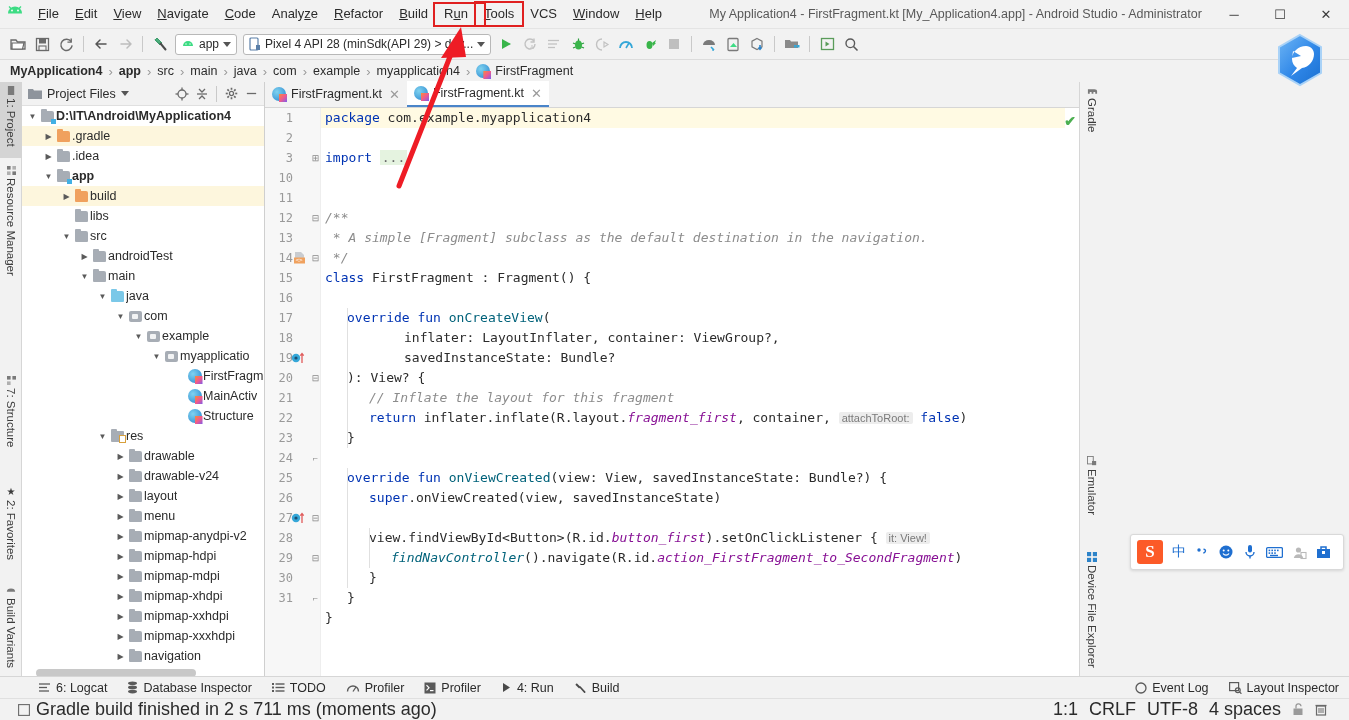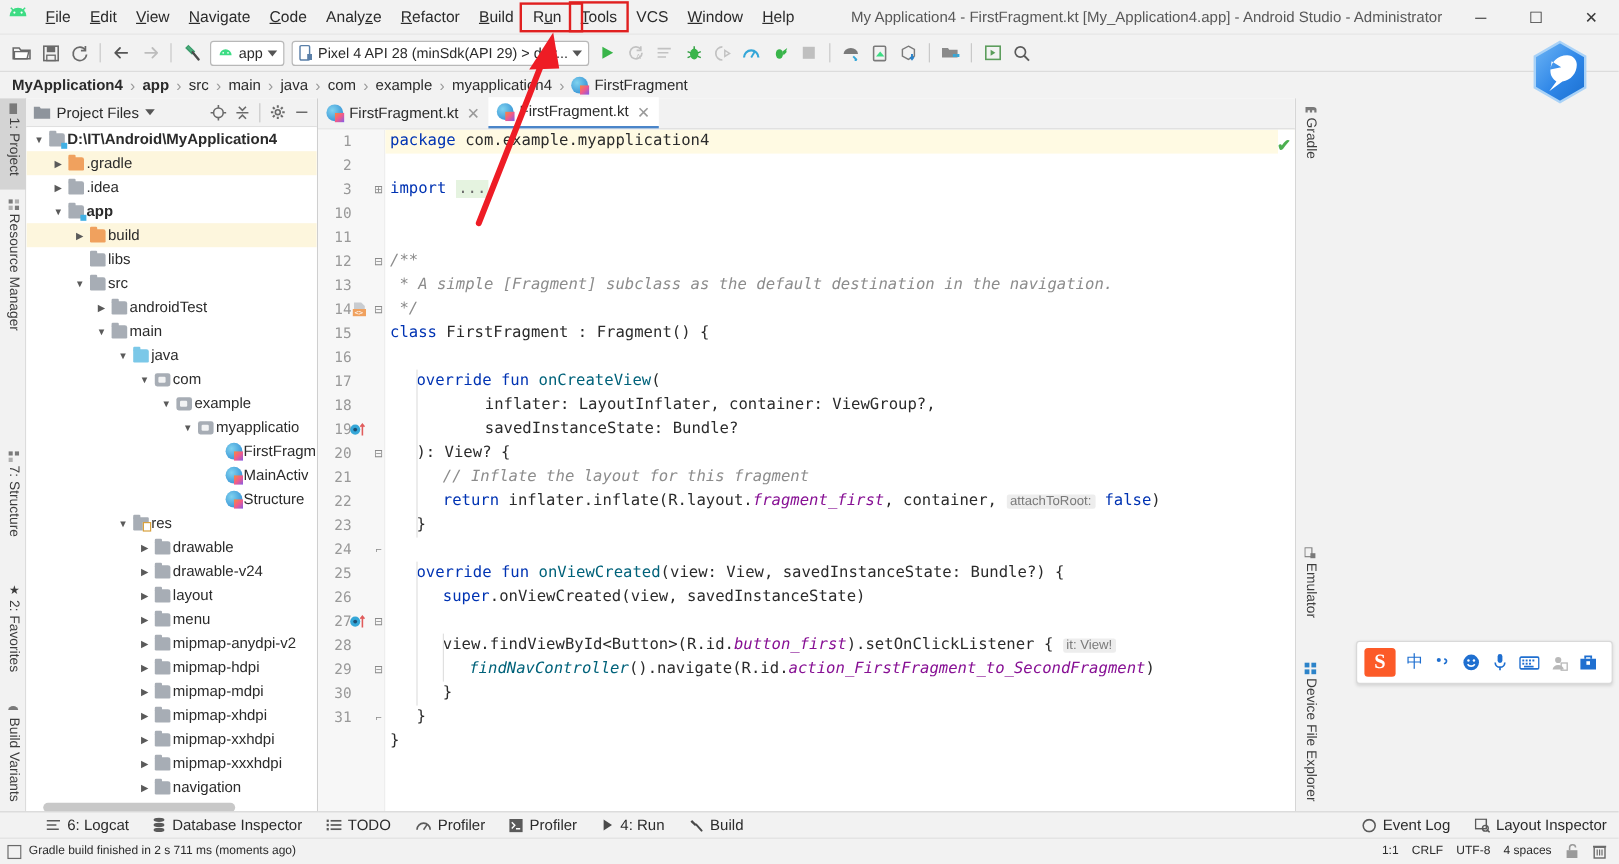--- a/index.html
+++ b/index.html
@@ -194,22 +194,22 @@
     position:absolute; left:0; bottom:22px; width:1349px; height:22px;
     background:#f2f2f2; display:flex; align-items:center; gap:0;
     border-top:1px solid #d6d6d6;
   }
   .tw-item {
     display:flex; align-items:center; gap:5px; padding:0 10px; font-size:12.5px; color:#2b2b2b;
     white-space:nowrap; height:100%;
   }
   .statusbar {
     position:absolute; left:0; bottom:0; width:1349px; height:22px;
-    background:#f2f2f2; display:flex; align-items:center; padding:0 6px;
-    font-size:10px; color:#2b2b2b; border-top:1px solid #e0e0e0;
+    background:#f2f2f2; display:flex; align-items:center; padding:0 18px;
+    font-size:18px; color:#2b2b2b; border-top:1px solid #e0e0e0;
   }
   .sb-right { margin-left:auto; display:flex; align-items:center; gap:11px; padding-right:4px; }
 
   
   .sogou {
     position:absolute; left:1130px; top:534px; width:214px; height:36px;
     background:#fff; border:1px solid #d9d9d9; border-radius:3px;
     display:flex; align-items:center; gap:9px; padding:0 6px;
     box-shadow:0 1px 3px rgba(0,0,0,.12);
   }

